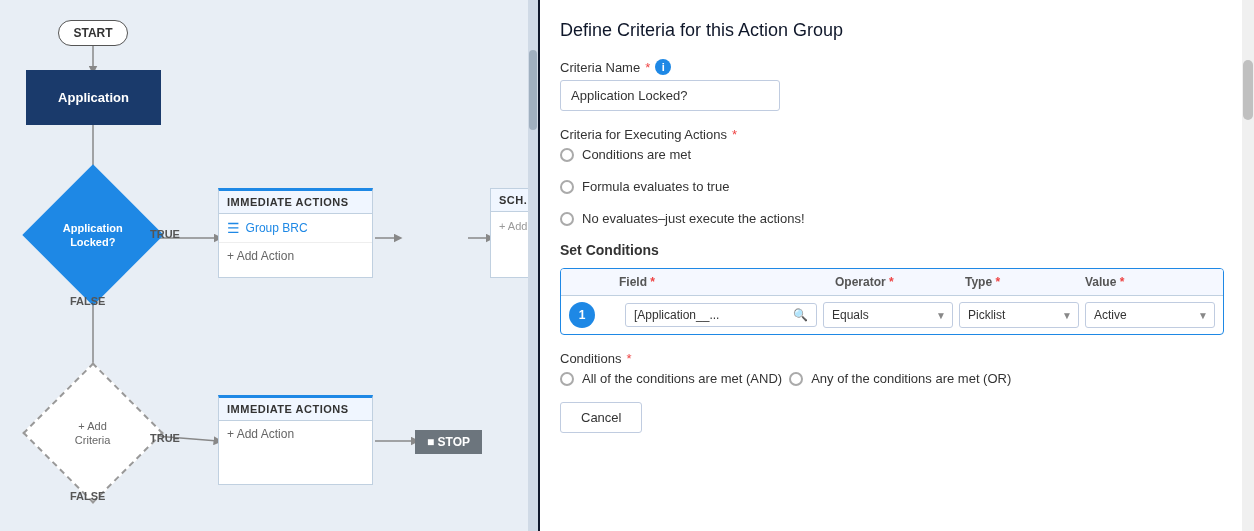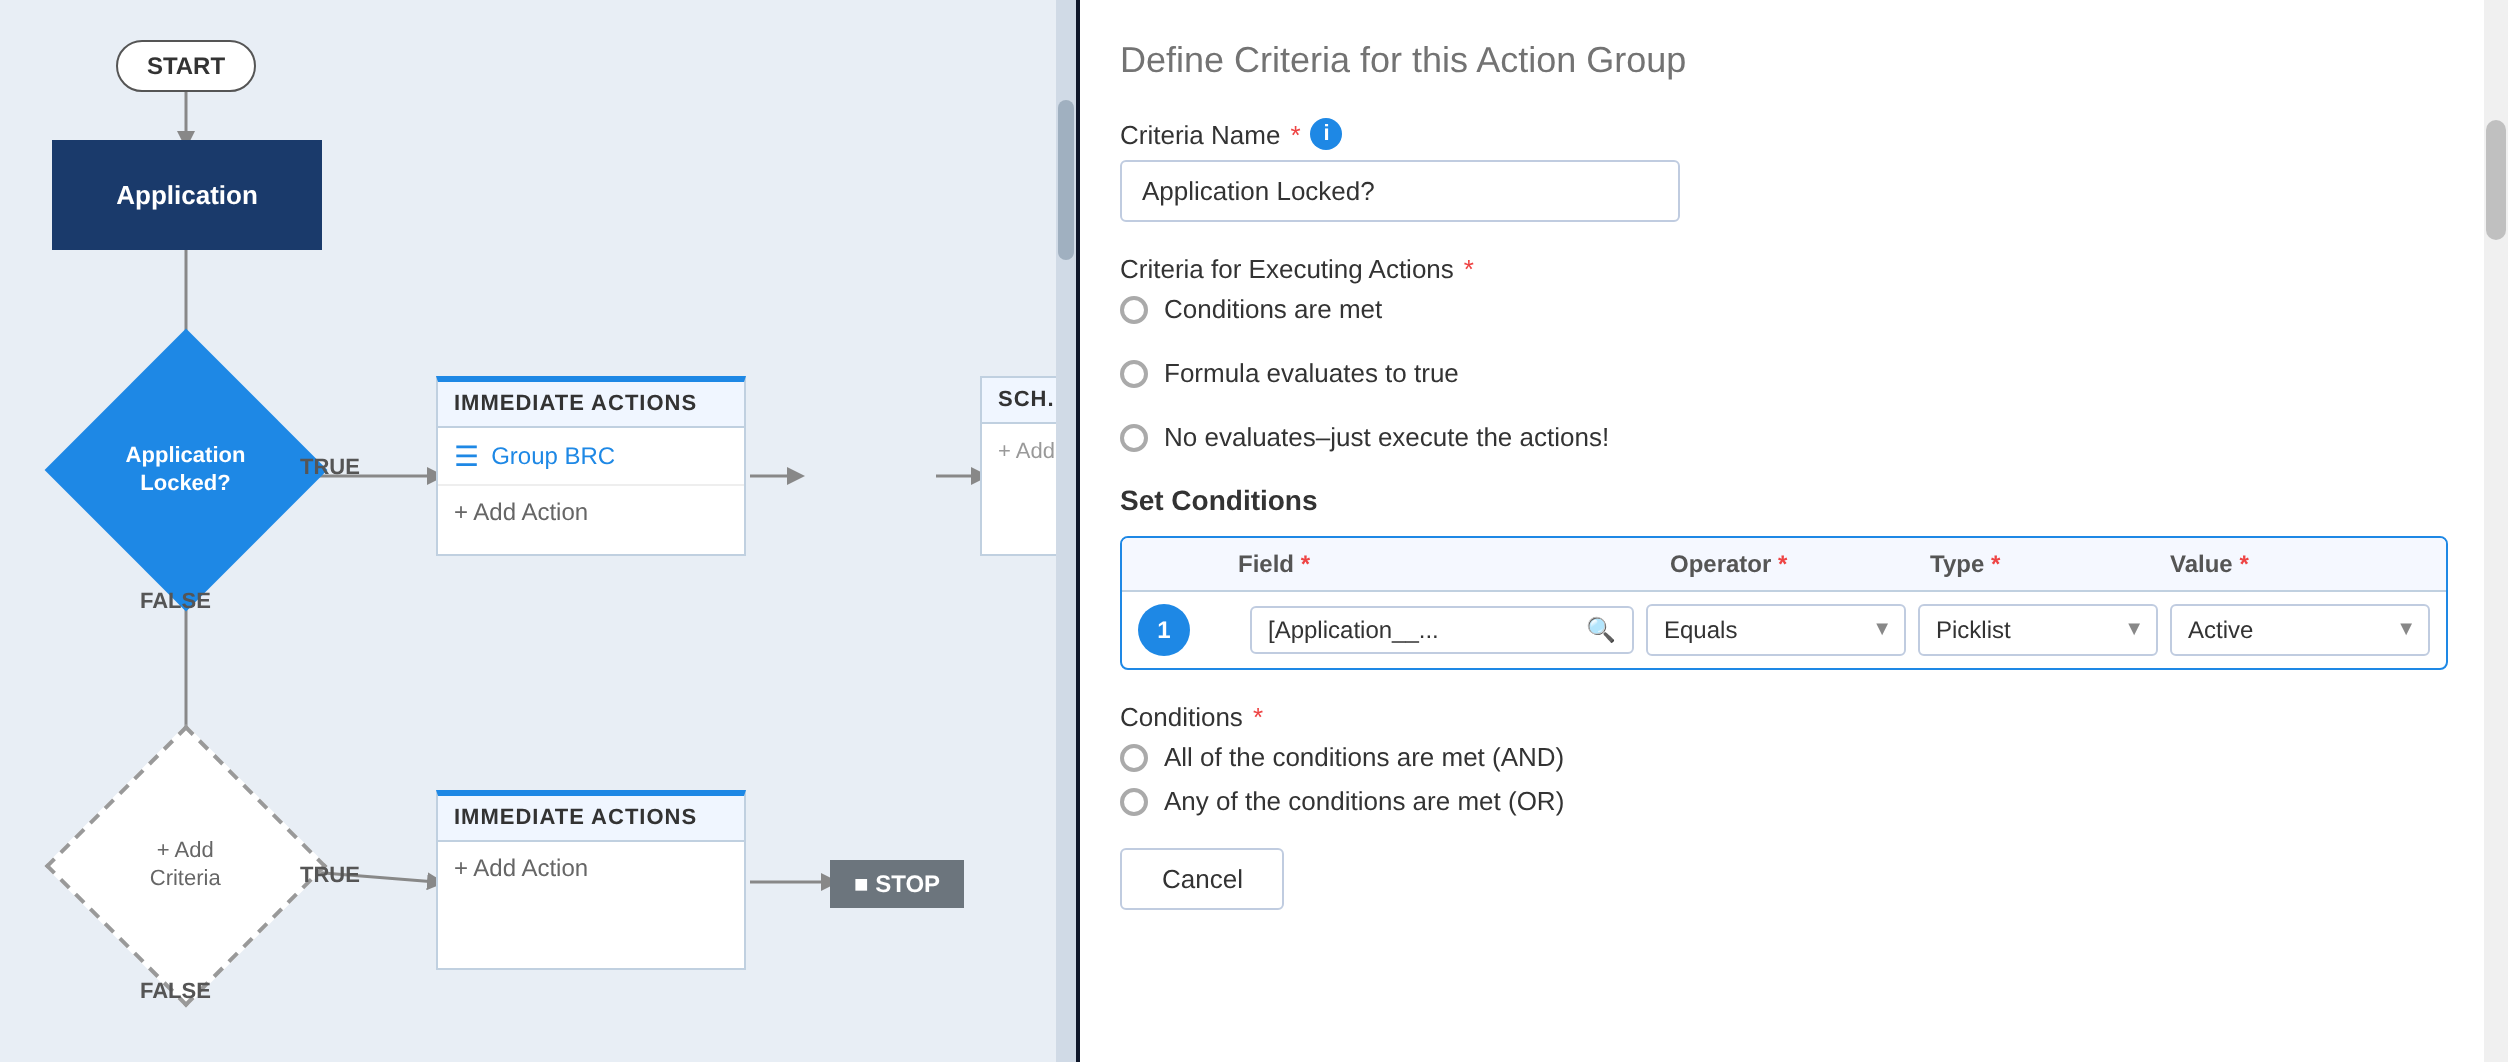--- a/index.html
+++ b/index.html
@@ -238,21 +238,21 @@
 
     .right-content {
       padding: 20px 30px 20px 20px;
       overflow-y: auto;
       flex: 1;
     }
 
     .panel-title {
       font-size: 18px;
       font-weight: 400;
-      color: #737373;
+      color: #0f172a;
       margin-bottom: 18px;
     }
 
     .form-group {
       margin-bottom: 16px;
     }
 
     .form-label {
       font-size: 13px;
       color: #333;
@@ -269,21 +269,21 @@
       color: #fff;
       border-radius: 50%;
       display: inline-flex;
       align-items: center;
       justify-content: center;
       font-size: 11px;
       font-weight: 700;
     }
 
     .text-input {
-      width: 280px;
+      width: 220px;
       padding: 7px 10px;
       border: 1px solid #c0cce0;
       border-radius: 3px;
       font-size: 13px;
       color: #333;
       background: #fff;
       outline: none;
     }
 
     .radio-group { display: flex; flex-direction: column; gap: 17px; margin-top: 4px; }
@@ -391,21 +391,21 @@
       border: 1px solid #c0cce0;
       border-radius: 3px;
       padding: 5px 24px 5px 8px;
       font-size: 12px;
       color: #333;
       background: #fff;
       cursor: pointer;
       width: 100%;
     }
 
-    .bottom-radio-group { display: flex; flex-direction: column; gap: 7px; }
+    .bottom-radio-group { display: flex; flex-direction: row; gap: 7px; }
 
     .action-buttons {
       display: flex;
       gap: 10px;
       margin-top: 16px;
       padding-bottom: 10px;
     }
     .btn-cancel {
       padding: 7px 20px;
       background: #fff;

